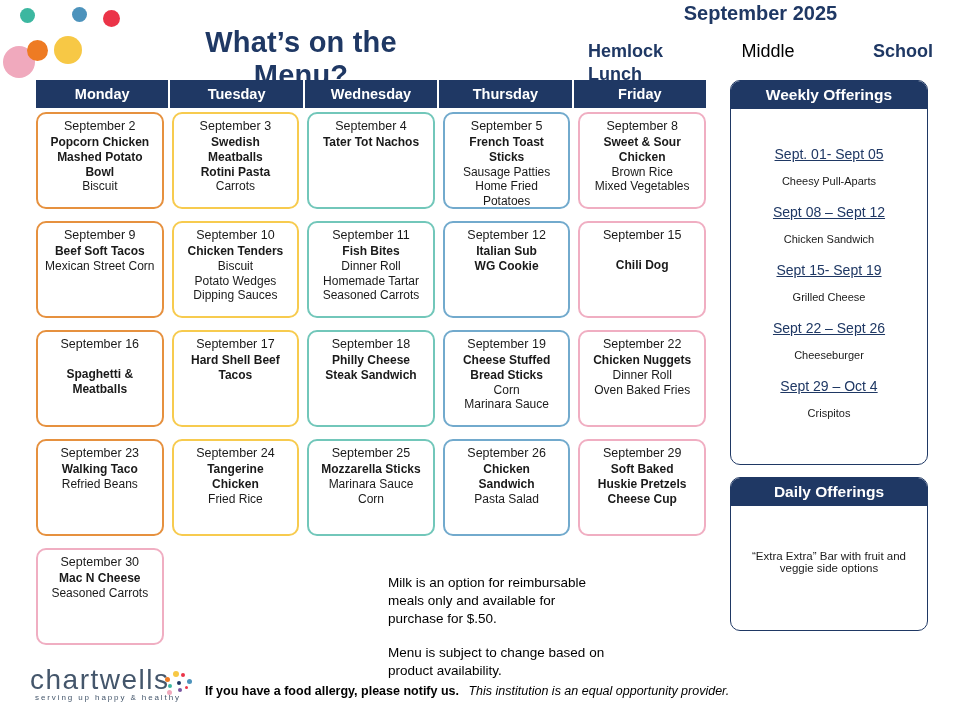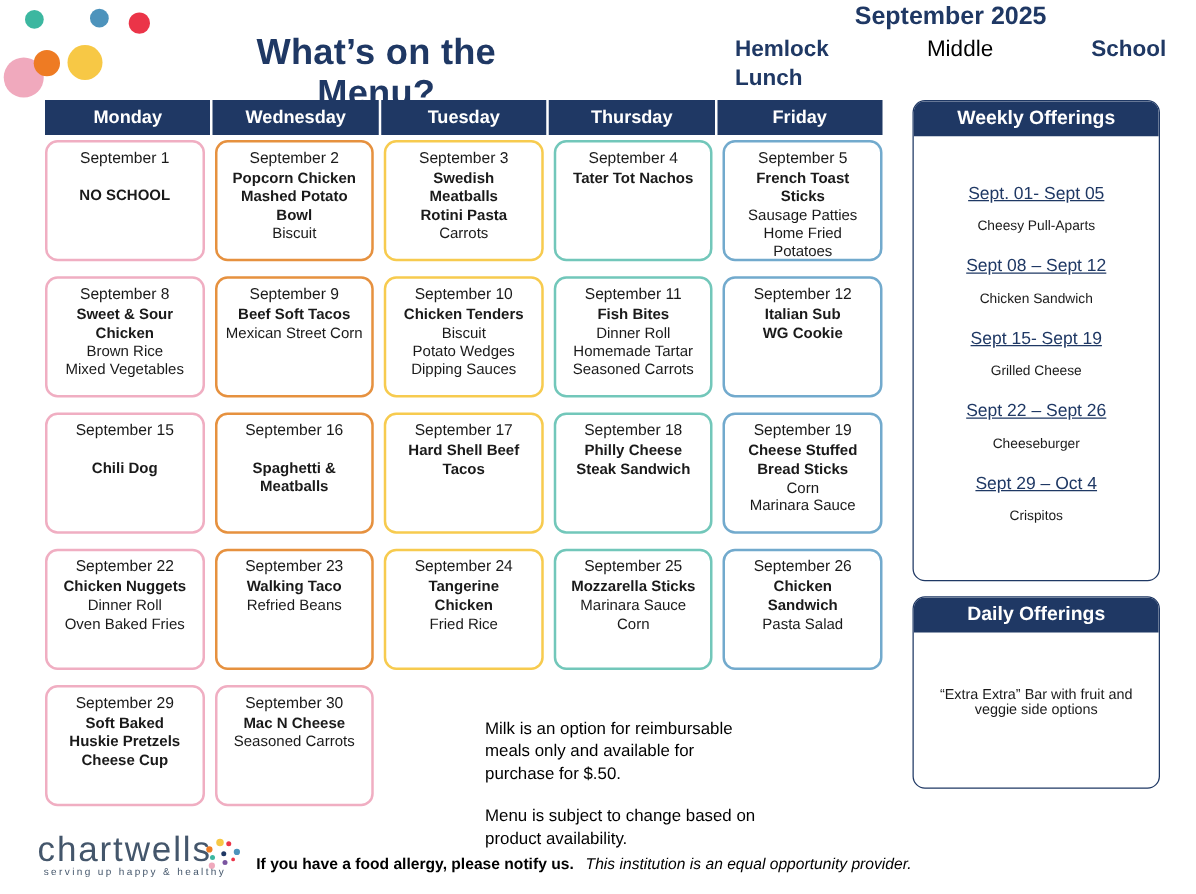--- a/index.html
+++ b/index.html
@@ -14,21 +14,21 @@
   .dot-pink   { left:3px;   top:46px; width:32px; height:32px; background:var(--dot_pink); }
   .dot-orange { left:27px;  top:40px; width:21px; height:21px; background:var(--dot_orange); }
   .dot-yellow { left:54px;  top:36px; width:28px; height:28px; background:var(--dot_yellow); }
 
   .page-title {
     position:absolute; left:155px; top:26px; width:292px; text-align:center;
     font-size:29px; font-weight:bold; color:var(--navy); letter-spacing:0.2px;
   }
   .top-right { position:absolute; left:588px; top:2px; width:345px; color:var(--navy); }
   .month-line { text-align:center; font-size:20px; font-weight:bold; }
-  .school-line { display:flex; justify-content:space-between; font-size:18px; font-weight:bold; margin-top:4px;gap:45px; }
+  .school-line { display:flex; justify-content:space-between; font-size:18px; font-weight:bold; margin-top:16px;gap:45px; }
   .school-line .plain { font-weight:normal; color:#000; }
   .lunch-line { text-align:left; font-size:18px; font-weight:bold; margin-top:2px; }
 
   .cal-header {
     position:absolute; left:36px; top:80px; width:670px; height:28px;
     display:grid; grid-template-columns:repeat(5,1fr); gap:2px;
   }
   .day-h {
     background:var(--navy); color:#fff; font-weight:bold; font-size:14.5px;
     display:flex; align-items:center; justify-content:center;
@@ -95,32 +95,27 @@
   <div class="school-line">
     <span>Hemlock</span>
     <span class="plain">Middle</span>
     <span>School</span>
   </div>
   <div class="lunch-line">Lunch</div>
 </div>
 
 <div class="cal-header">
   <div class="day-h">Monday</div>
+  <div class="day-h">Tuesday</div>
   <div class="day-h">Wednesday</div>
-  <div class="day-h">Tuesday</div>
   <div class="day-h">Thursday</div>
   <div class="day-h">Friday</div>
 </div>
 
 <div class="cal-grid">
-    <div class="card gap" style="border-color: rgb(240, 174, 194);">
-      <div class="card-date">September 1</div>
-      <div class="card-main">NO SCHOOL</div>
-      <div class="card-sides"></div>
-    </div>
     <div class="card" style="border-color: rgb(230, 145, 63);">
       <div class="card-date">September 2</div>
       <div class="card-main">Popcorn Chicken
 Mashed Potato
 Bowl</div>
       <div class="card-sides">Biscuit</div>
     </div>
     <div class="card" style="border-color: rgb(247, 203, 79);">
       <div class="card-date">September 3</div>
       <div class="card-main">Swedish

